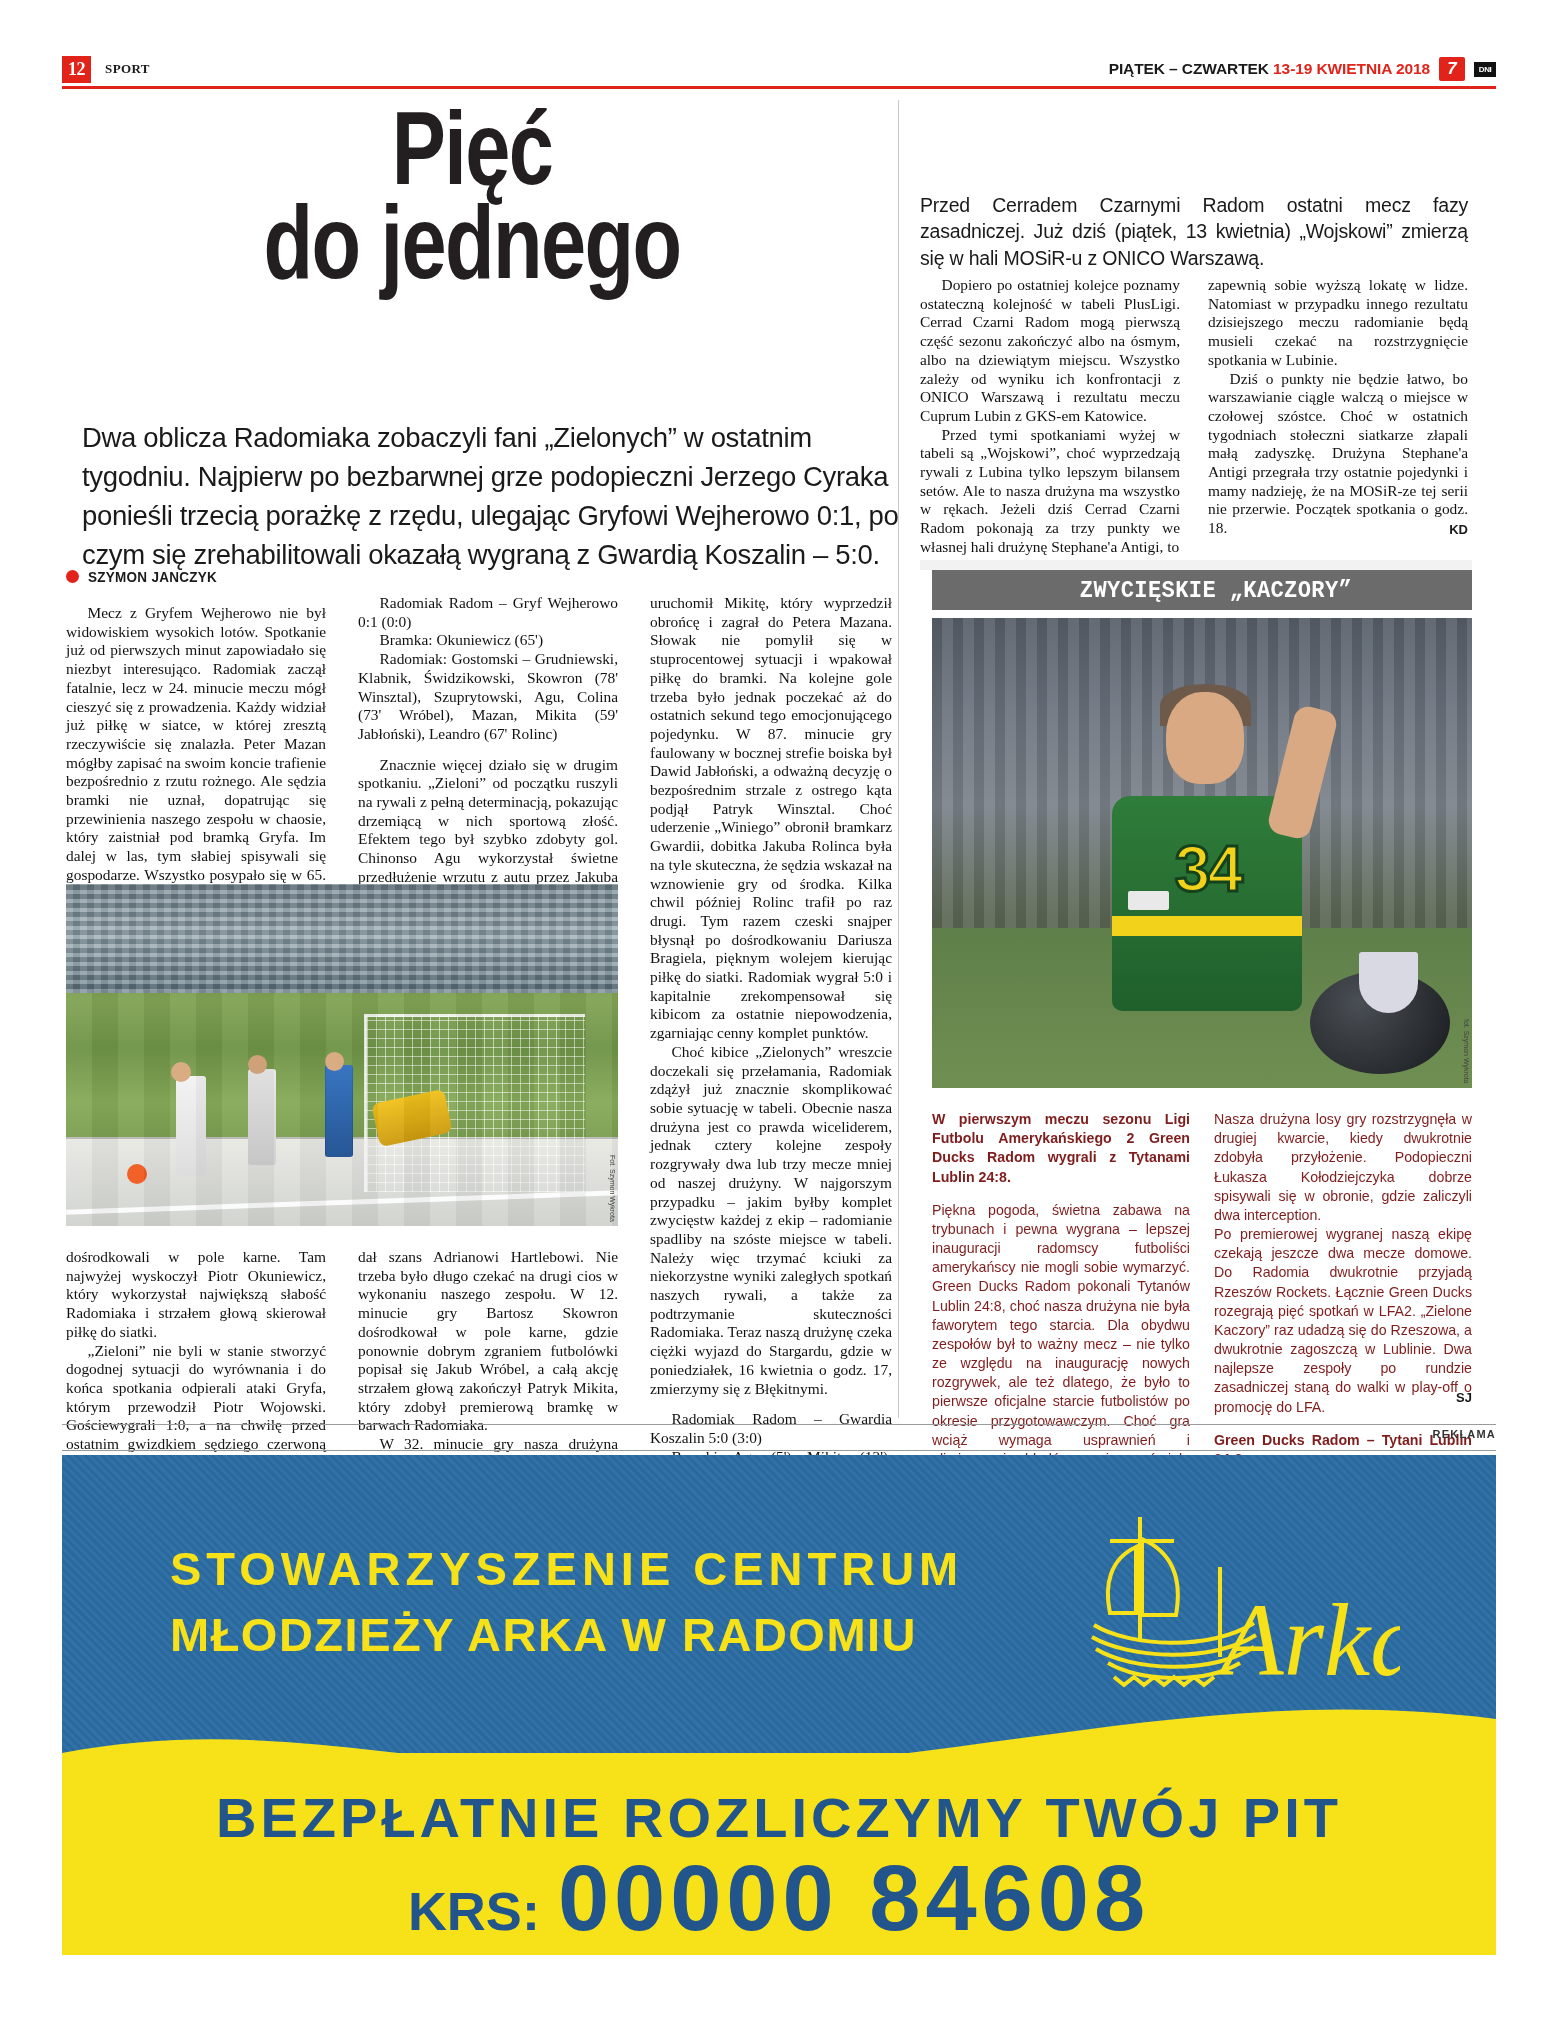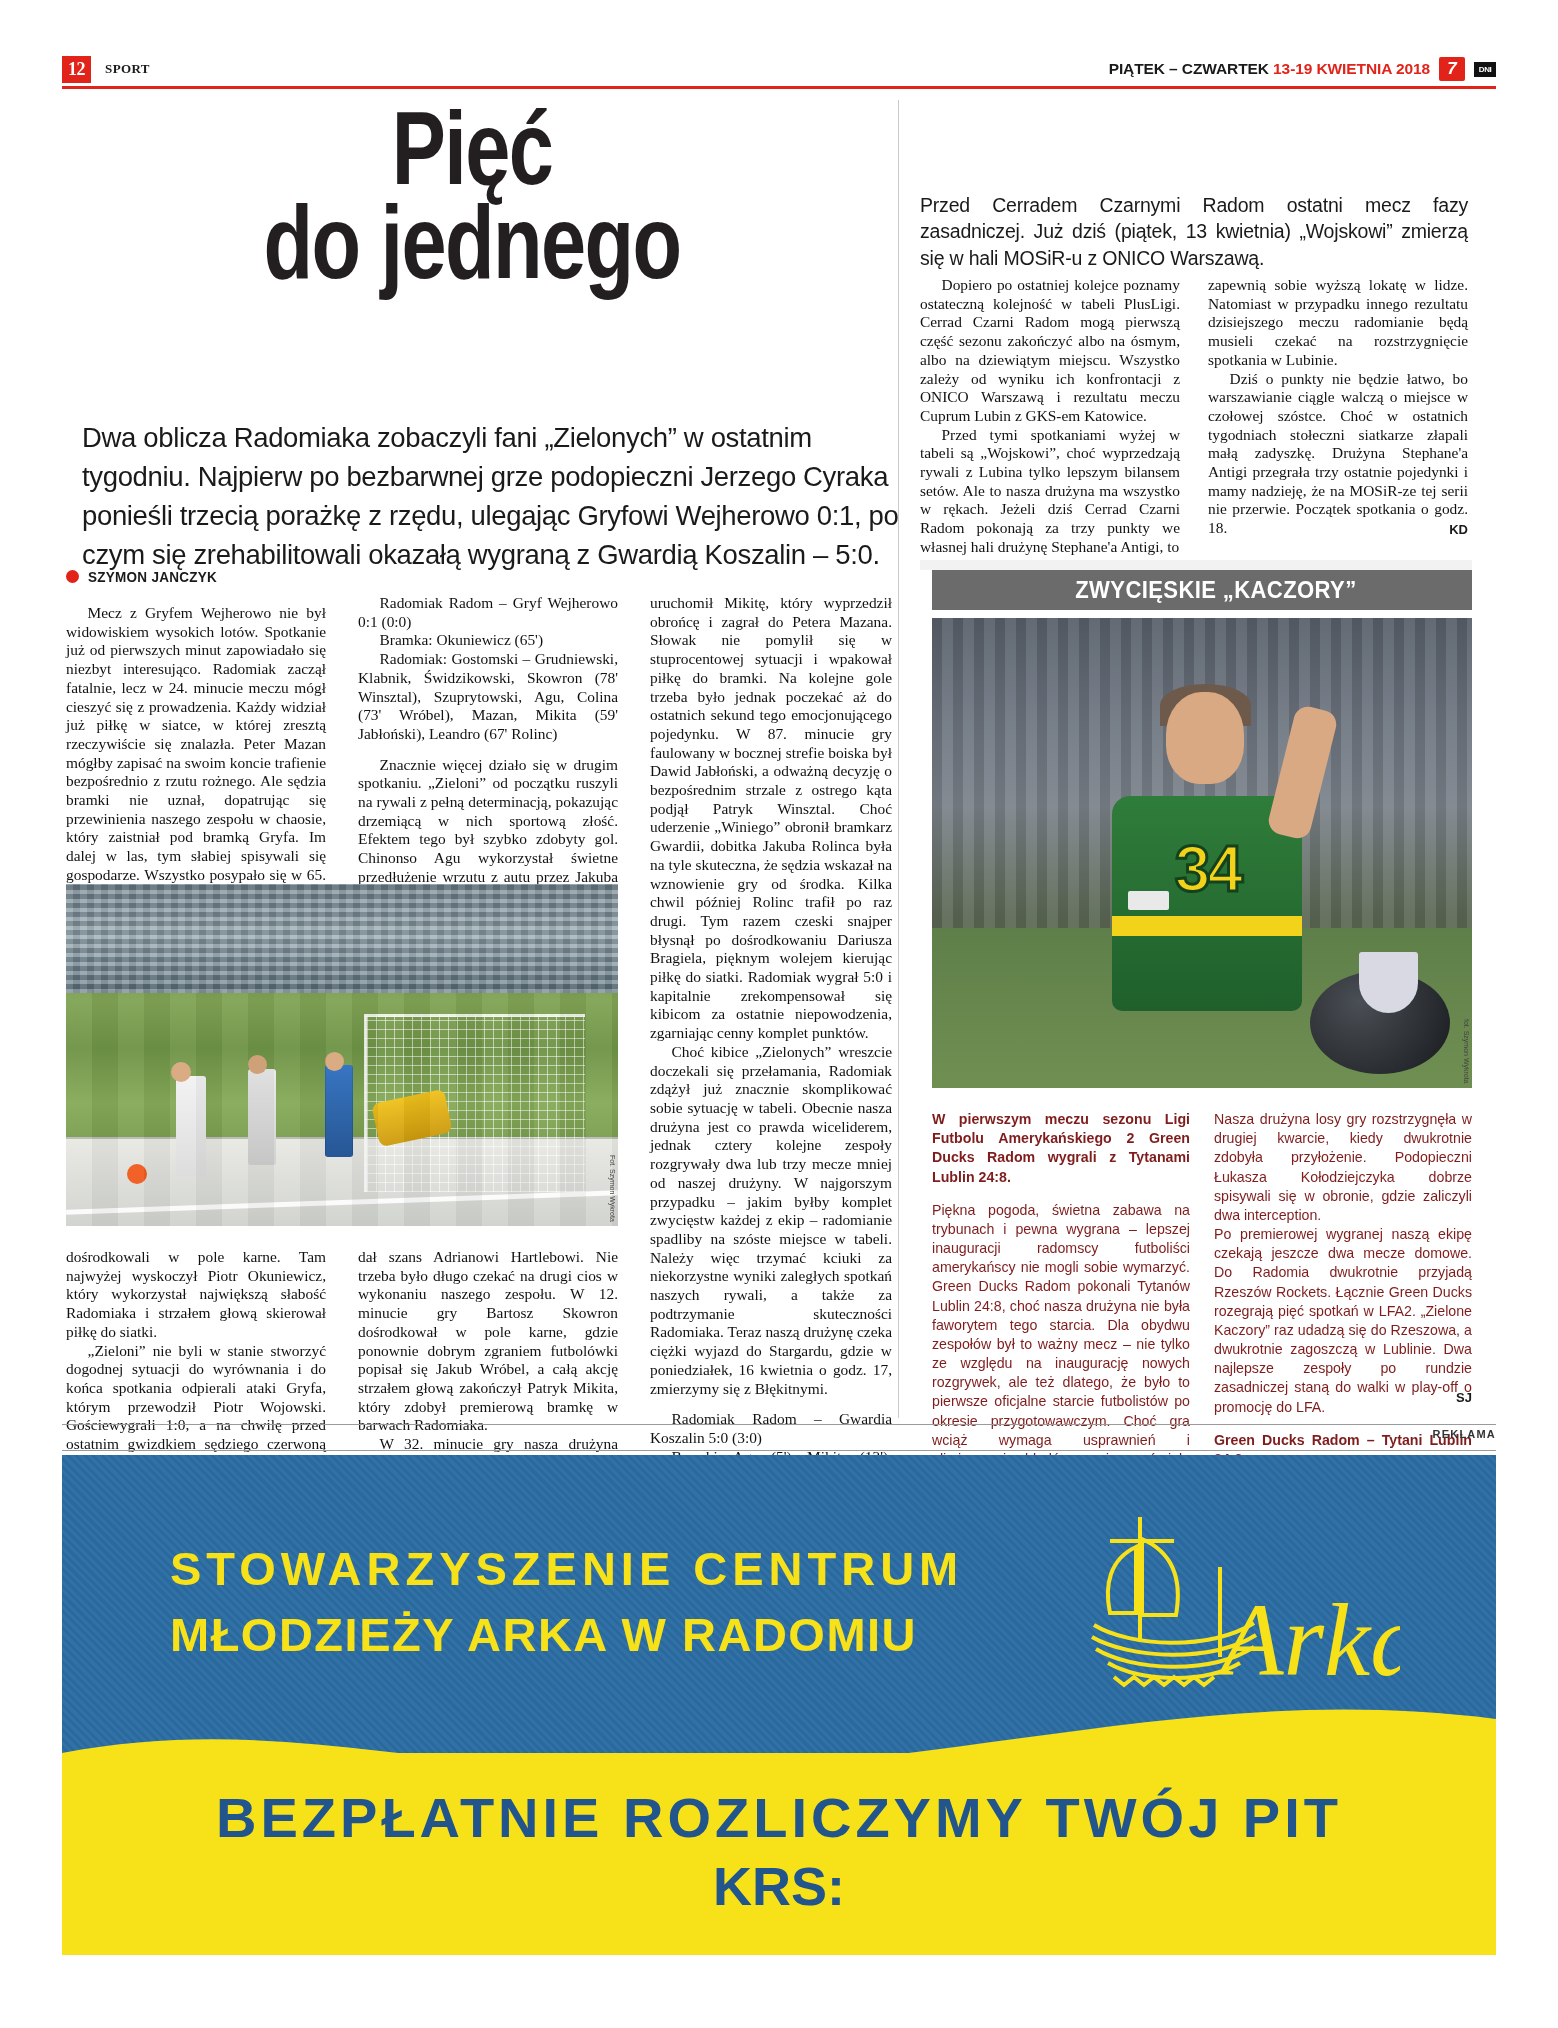--- a/index.html
+++ b/index.html
@@ -173,21 +173,21 @@
     position:absolute; left:8%; top:44%; width:22%; height:9%;
     background:#e9e9e9; border-radius:2px;
   }
   .af-crest{
     position:absolute; right:10%; bottom:16%; width:11%; height:13%;
     background:#d9d9e3; border-radius:3px 3px 50% 50%;
   }
 
   .kaczory-bar {
     position:absolute; background:#6b6b6b; color:#fff; text-align:center;
-    font-family:Liberation Sans, sans-serif; font-weight:700; font-size:24px;
+    font-family:Liberation Mono, monospace; font-weight:700; font-size:24px;
     letter-spacing:0.4px; display:flex; align-items:center; justify-content:center;
     transform-origin:center;
     padding-left:28px;
   }
   .kaczory-bar span { transform:scaleX(0.92); display:block; }
 
   .panel-bg { position:absolute; background:#f2f2f2; }
   .sans-col {
     position:absolute; font-family:"Liberation Sans",sans-serif; font-size:14.2px;
     line-height:1.35; color:#7f1d1d; text-align:justify; hyphens:auto;
@@ -409,16 +409,17 @@
         <path d="M38,156 C70,174 132,178 170,156"></path>
         <path d="M44,170 l10,8 l10,-8 l10,8 l10,-8 l10,8 l10,-8 l10,8 l10,-8 l10,8 l10,-8"></path>
         <line x1="150" y1="60" x2="150" y2="150"></line>
       </g>
       <text x="150" y="168" font-family="Liberation Serif, serif" font-style="italic" font-size="104" fill="#f7e21a">Arka</text>
     </svg>
 
     <div class="ad-pit">BEZPŁATNIE  ROZLICZYMY  TWÓJ PIT</div>
     <div class="ad-krs">
       <span>KRS:</span>
+      <span class="num">00000 84608</span>
     </div>
   </div>
 
 </div>
 
 </body></html>

